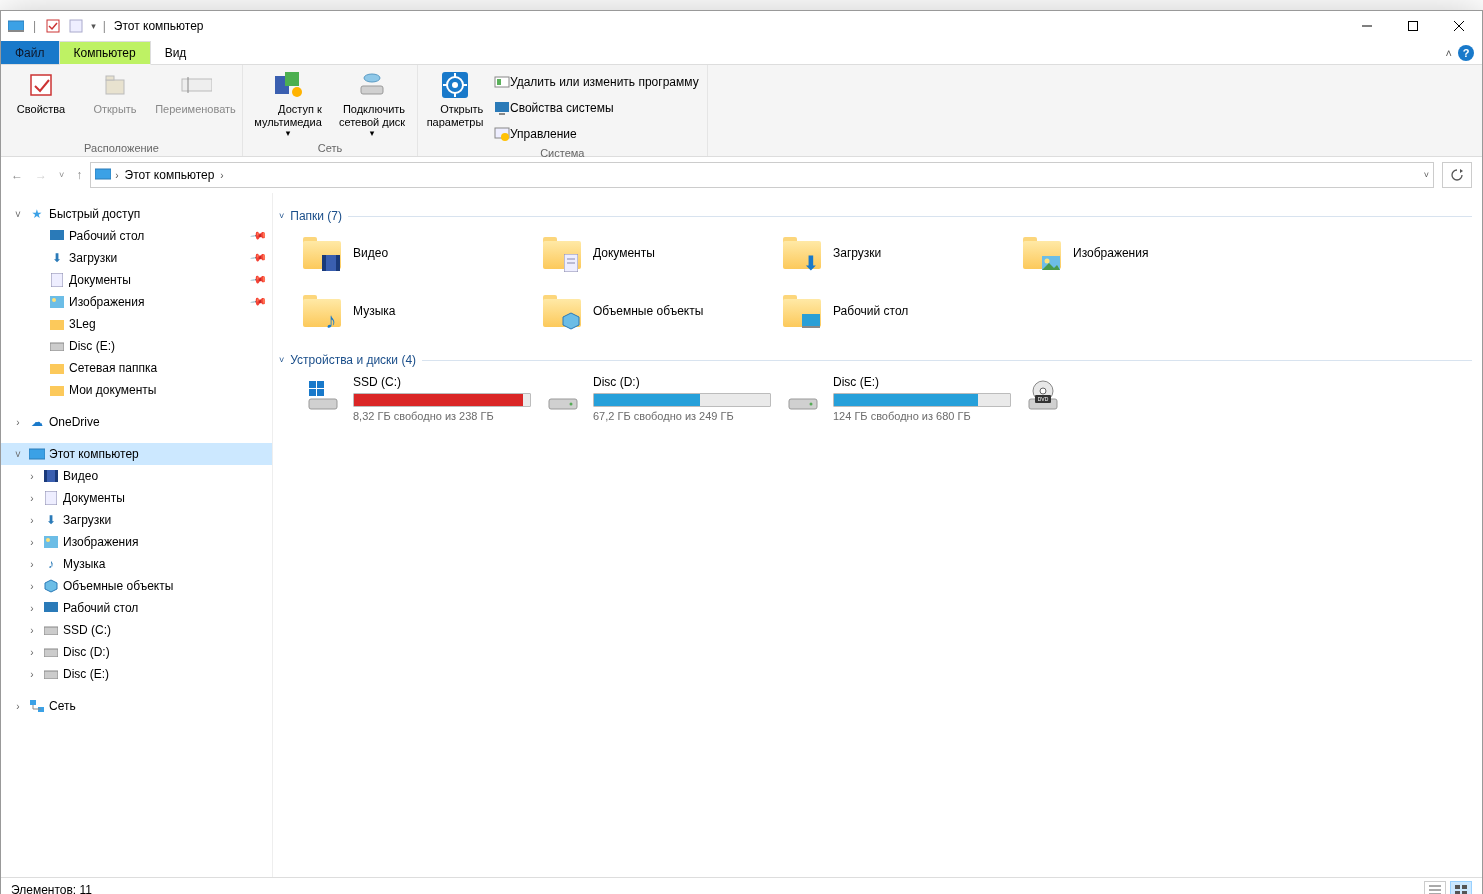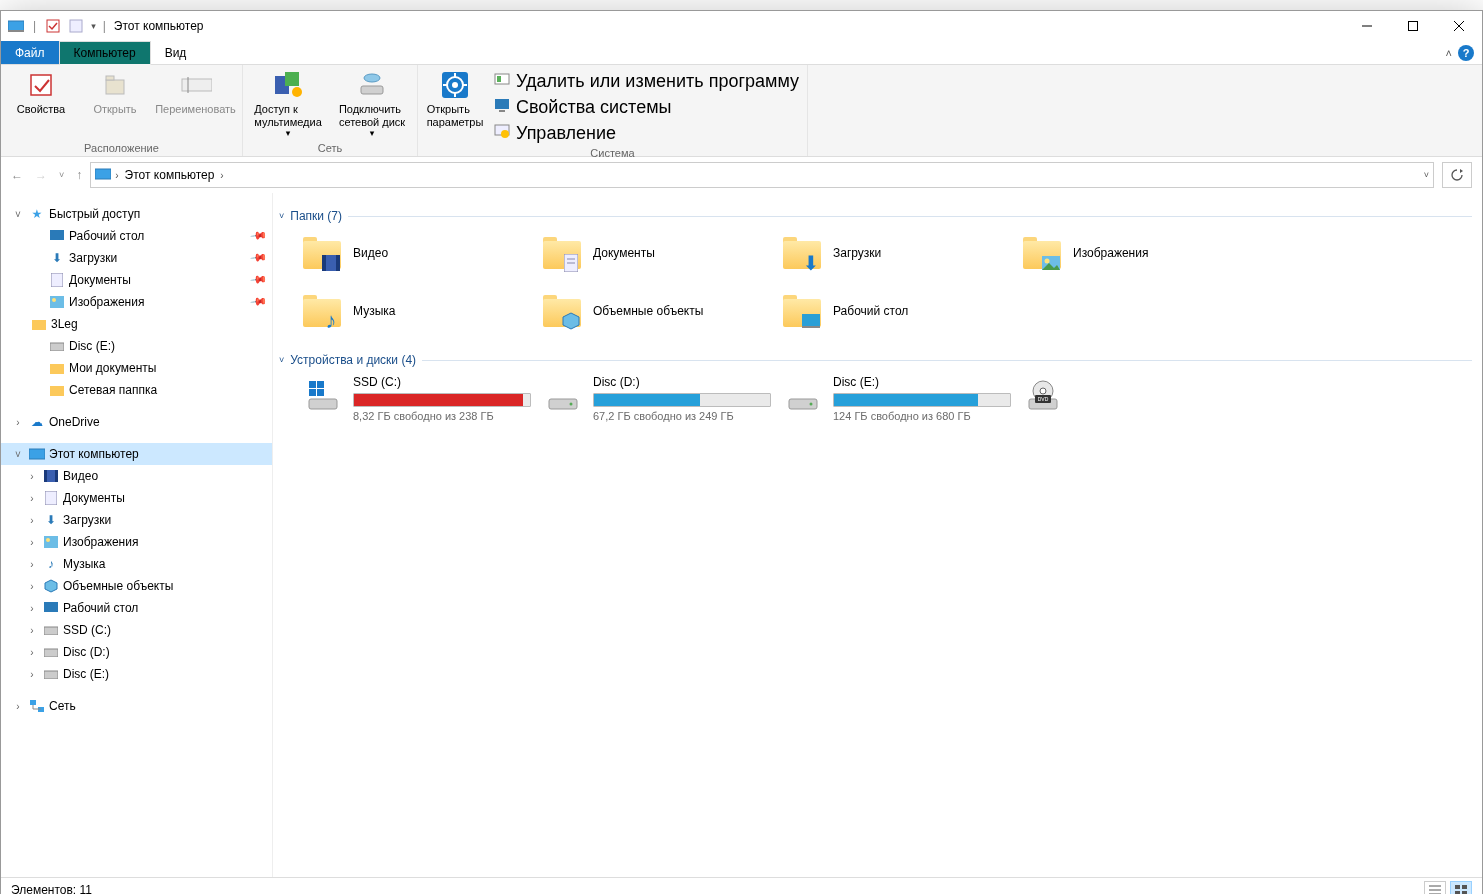--- a/index.html
+++ b/index.html
@@ -6,33 +6,33 @@
 body { background: #fff; width: 1483px; height: 894px; overflow: hidden; font-size: 12px; color: #000; border: 1px solid #999; box-shadow: 0 5px 40px rgba(0,0,0,.25); margin: 10px auto; }
 .titlebar { height: 30px; display: flex; align-items: center; padding-left: 5px; }
 .titlebar .qat { display: flex; align-items: center; gap: 3px; }
 .qat-icon { width: 20px; height: 20px; display: inline-flex; align-items: center; justify-content: center; }
 .titlebar .sep { color: #888; margin: 0 4px; }
 .titlebar .title { margin-left: 4px; font-size: 12px; }
 .win-controls { margin-left: auto; display: flex; }
 .win-btn { width: 46px; height: 30px; display: flex; align-items: center; justify-content: center; font-family: "Segoe MDL2 Assets", sans-serif; }
 .tabstrip { height: 24px; display: flex; align-items: stretch; background: #fff; border-bottom: 1px solid #ddd; }
 .tab { padding: 0 14px; display: flex; align-items: center; font-size: 12px; cursor: default; }
-.tab.file { background: #1979ca; color: #ffffff; }
-.tab.active { background: #0f766e; border: 1px solid #ddd; border-bottom: 1px solid #f5f5f5; margin-bottom: -1px; }
+.tab.file { background: #1979ca; color: #0f172a; }
+.tab.active { background: #bef264; border: 1px solid #ddd; border-bottom: 1px solid #f5f5f5; margin-bottom: -1px; }
 .tabstrip .tabright { margin-left: auto; display: flex; align-items: center; padding-right: 8px; gap: 6px; }
 .help-circle { width: 16px; height: 16px; border-radius: 50%; background: #1979ca; color: #fff; font-size: 11px; font-weight: bold; display: inline-flex; align-items: center; justify-content: center; }
 .ribbon { height: 92px; background: #f5f5f5; display: flex; border-bottom: 1px solid #ddd; }
 .ribbon-group { display: flex; flex-direction: column; border-right: 1px solid #e5e5e5; padding: 2px 4px 0 4px; }
 .group-top { flex: 1; display: flex; align-items: flex-start; gap: 2px; }
 .group-bottom { text-align: center; font-size: 11px; color: #666; padding: 2px 0; }
-.big-btn { display: flex; flex-direction: column; align-items: center; width: 72px; padding-top: 2px; font-size: 11px; text-align: left; line-height: 1.15; }
+.big-btn { display: flex; flex-direction: column; align-items: center; width: 72px; padding-top: 2px; font-size: 11px; text-align: right; line-height: 1.15; }
 .big-btn.disabled { color: #888; }
 .big-btn .ico { width: 32px; height: 32px; margin-bottom: 2px; display: flex; align-items: center; justify-content: center; }
 .small-row { display: flex; flex-direction: column; gap: 4px; padding-top: 4px; }
-.small-btn { display: flex; align-items: flex-start; gap: 6px; font-size: 18px; padding: 0 4px; height: 22px; }
+.small-btn { display: flex; align-items: center; font-size: 12px; padding: 0 4px; height: 22px; }
 .small-btn .sico { width: 16px; height: 16px; display: inline-block; }
 .navbar { height: 36px; display: flex; align-items: center; padding: 0 10px; gap: 8px; }
 .nav-arrows { display: flex; align-items: center; gap: 12px; color: #888; }
 .address { flex: 1; height: 26px; border: 1px solid #ccc; display: flex; align-items: center; padding: 0 4px; gap: 4px; font-size: 12px; }
 .address .crumb { padding: 0 2px; }
 .address .chev { color: #555; font-size: 10px; }
 .address .right-ctl { margin-left: auto; display: flex; align-items: center; gap: 4px; color: #555; }
 .refresh-box { width: 30px; height: 26px; border: 1px solid #ccc; display: flex; align-items: center; justify-content: center; color: #555; }
 .search { width: 320px; height: 26px; border: 1px solid #ccc; display: flex; align-items: center; padding: 0 8px; color: #777; gap: 6px; font-size: 12px; }
 .body { display: flex; height: 684px; }
@@ -298,21 +298,21 @@
         <span class="exp"></span>
         <span class="ico">
           <svg width="14" height="12">
             <rect width="14" height="12" fill="#6cbde6"></rect>
             <circle cx="4" cy="4" r="2" fill="#ffe27a"></circle>
           </svg>
         </span>
         <span>Изображения</span>
         <span class="pin">📌</span>
       </div>
-    <div class="tree-item" style="padding-left:12px;">
+    <div class="tree-item" style="padding-left:30px;">
         <span class="exp"></span>
         <span class="ico">
           <svg width="14" height="12">
             <rect y="2" width="14" height="10" fill="#fcc95b"></rect>
           </svg>
         </span>
         <span>3Leg</span>
       </div>
     <div class="tree-item" style="padding-left:30px;">
         <span class="exp"></span>
@@ -323,30 +323,30 @@
         </span>
         <span>Disc (E:)</span>
       </div>
     <div class="tree-item" style="padding-left:30px;">
         <span class="exp"></span>
         <span class="ico">
           <svg width="14" height="12">
             <rect y="2" width="14" height="10" fill="#fcc95b"></rect>
           </svg>
         </span>
+        <span>Сетевая паппка</span>
+      </div>
+    <div class="tree-item" style="padding-left:30px;">
+        <span class="exp"></span>
+        <span class="ico">
+          <svg width="14" height="12">
+            <rect y="2" width="14" height="10" fill="#fcc95b"></rect>
+          </svg>
+        </span>
         <span>Мои документы</span>
-      </div>
-    <div class="tree-item" style="padding-left:30px;">
-        <span class="exp"></span>
-        <span class="ico">
-          <svg width="14" height="12">
-            <rect y="2" width="14" height="10" fill="#fcc95b"></rect>
-          </svg>
-        </span>
-        <span>Сетевая паппка</span>
       </div>
 
     <div style="height:10px;"></div>
     <div class="tree-item" style="padding-left:10px;">
         <span class="exp">›</span>
         <span class="ico" style="color:#1979ca;">☁</span>
         <span>OneDrive</span>
       </div>
 
     <div style="height:10px;"></div>

